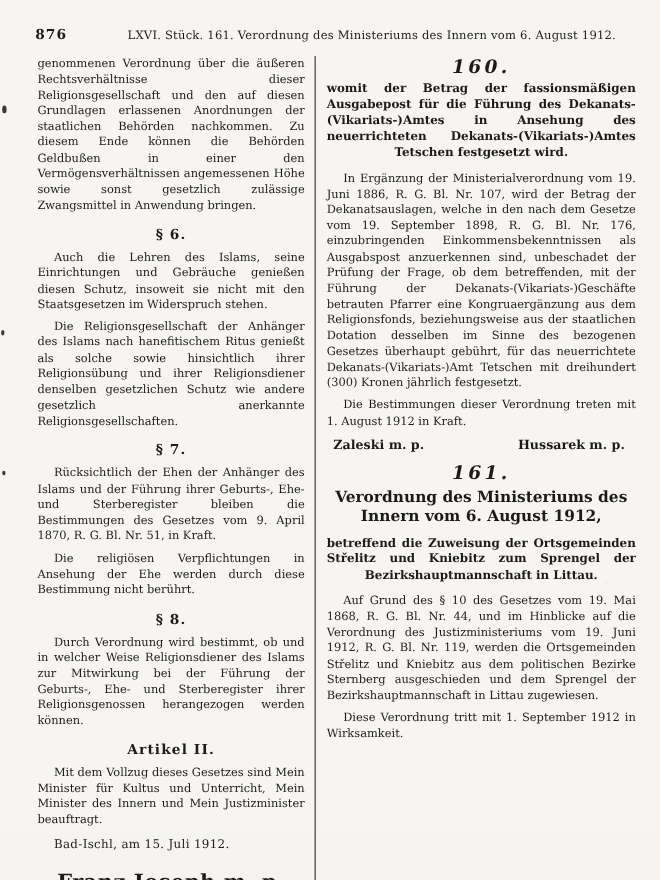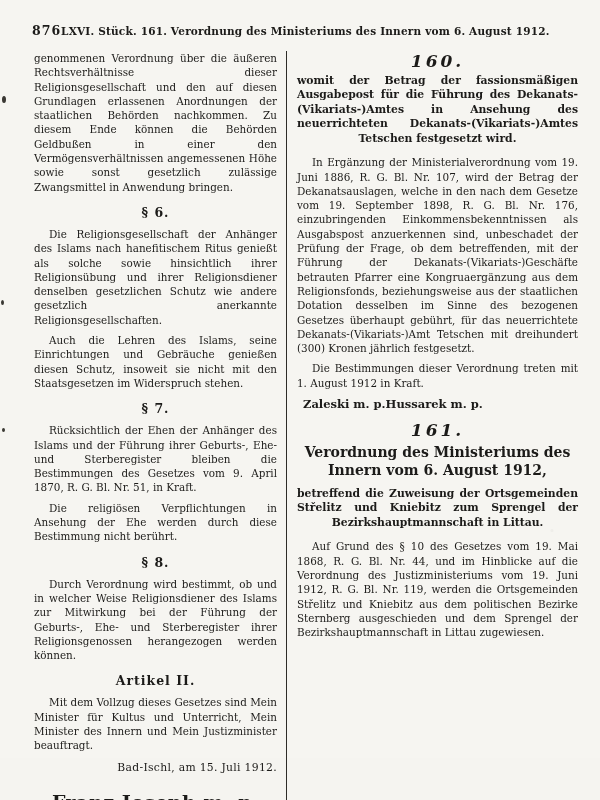--- a/index.html
+++ b/index.html
@@ -18,21 +18,21 @@
       radial-gradient(circle at 8% 40%, rgba(0,0,0,0.04) 0 1px, transparent 2px),
       radial-gradient(circle at 92% 70%, rgba(0,0,0,0.03) 0 1px, transparent 2px),
       #f6f5f1;
   }
   .page-header{
     display:flex;align-items:baseline;
     padding:23px 30px 0 32px;
   }
   .page-number{font-weight:bold;font-size:12.5px;letter-spacing:1px;}
   .running-header{
-    flex:1;text-align:left;font-weight:bold;font-size:10.5px;
+    flex:1;text-align:right;font-weight:normal;font-size:10.5px;
     letter-spacing:0.2px;padding-right:10px;
   }
   .columns{
     display:flex;
     margin-top:13px;
     padding:0 22px 0 34px;
     align-items:stretch;
   }
   .col-left{
     width:252px;
@@ -67,28 +67,27 @@
     line-height:1.32;margin:0 0 7px 0;
   }
   .decree-subtitle{
     font-weight:bold;font-size:10.8px;line-height:1.34;
     text-align:justify;text-align-last:center;
     margin:0 0 9px 0;
   }
   .dateline{
     font-size:10.8px;margin:8px 0 0 0;text-indent:15px;
     letter-spacing:0.3px;
-    text-align:right;
   }
   .emperor-signature{
     text-align:center;font-weight:bold;font-size:19px;
     margin:17px 0 9px 0;letter-spacing:0.5px;
   }
   .sig-row-160{
-    display:flex;justify-content:flex-start;
+    display:flex;justify-content:space-between;
     font-weight:bold;font-size:11.5px;
     margin:7px 0 0 0;padding:0 10px 0 6px;
   }
   .sig-right{
     text-align:right;font-weight:bold;font-size:12px;
     margin-top:4px;padding-right:8px;
   }
   .speck{position:absolute;background:#3a3833;border-radius:50%;}
   .speck.s1{left:2px;top:96px;width:4px;height:7px;}
   .speck.s2{left:1px;top:300px;width:3px;height:5px;}
@@ -107,22 +106,22 @@
     <span class="page-number">876</span>
     <span class="running-header">LXVI. Stück. 161. Verordnung des Ministeriums des Innern vom 6. August 1912.</span>
   </div>
 
   <div class="columns">
 
     <div class="col-left">
       <p class="para no-indent">genommenen Verordnung über die äußeren Rechtsverhältnisse dieser Religionsgesellschaft und den auf diesen Grundlagen erlassenen Anordnungen der staatlichen Behörden nachkommen. Zu diesem Ende können die Behörden Geldbußen in einer den Vermögensverhältnissen angemessenen Höhe sowie sonst gesetzlich zulässige Zwangsmittel in Anwendung bringen.</p>
 
       <div class="sec-heading">§ 6.</div>
+      <p class="para">Auch die Lehren des Islams, seine Einrichtungen und Gebräuche genießen diesen Schutz, insoweit sie nicht mit den Staatsgesetzen im Widerspruch stehen.</p>
       <p class="para">Die Religionsgesellschaft der Anhänger des Islams nach hanefitischem Ritus genießt als solche sowie hinsichtlich ihrer Religionsübung und ihrer Religionsdiener denselben gesetzlichen Schutz wie andere gesetzlich anerkannte Religionsgesellschaften.</p>
-      <p class="para">Auch die Lehren des Islams, seine Einrichtungen und Gebräuche genießen diesen Schutz, insoweit sie nicht mit den Staatsgesetzen im Widerspruch stehen.</p>
 
       <div class="sec-heading">§ 7.</div>
       <p class="para">Rücksichtlich der Ehen der Anhänger des Islams und der Führung ihrer Geburts-, Ehe- und Sterberegister bleiben die Bestimmungen des Gesetzes vom 9. April 1870, R. G. Bl. Nr. 51, in Kraft.</p>
       <p class="para">Die religiösen Verpflichtungen in Ansehung der Ehe werden durch diese Bestimmung nicht berührt.</p>
 
       <div class="sec-heading">§ 8.</div>
       <p class="para">Durch Verordnung wird bestimmt, ob und in welcher Weise Religionsdiener des Islams zur Mitwirkung bei der Führung der Geburts-, Ehe- und Sterberegister ihrer Religionsgenossen herangezogen werden können.</p>
 
       <div class="sec-heading">Artikel II.</div>
       <p class="para">Mit dem Vollzug dieses Gesetzes sind Mein Minister für Kultus und Unterricht, Mein Minister des Innern und Mein Justizminister beauftragt.</p>
@@ -140,16 +139,17 @@
       <p class="para">Die Bestimmungen dieser Verordnung treten mit 1. August 1912 in Kraft.</p>
       <div class="sig-row-160">
         <span class="sig">Zaleski m. p.</span>
         <span class="sig">Hussarek m. p.</span>
       </div>
 
       <div class="decree-number second">161.</div>
       <div class="decree-title">Verordnung des Ministeriums des Innern vom 6. August 1912,</div>
       <div class="decree-subtitle">betreffend die Zuweisung der Ortsgemeinden Střelitz und Kniebitz zum Sprengel der Bezirkshauptmannschaft in Littau.</div>
       <p class="para">Auf Grund des § 10 des Gesetzes vom 19. Mai 1868, R. G. Bl. Nr. 44, und im Hinblicke auf die Verordnung des Justizministeriums vom 19. Juni 1912, R. G. Bl. Nr. 119, werden die Ortsgemeinden Střelitz und Kniebitz aus dem politischen Bezirke Sternberg ausgeschieden und dem Sprengel der Bezirkshauptmannschaft in Littau zugewiesen.</p>
+      <p class="para">Diese Verordnung tritt mit 1. September 1912 in Wirksamkeit.</p>
 
     </div>
   </div>
 </div>
 
 </body></html>

